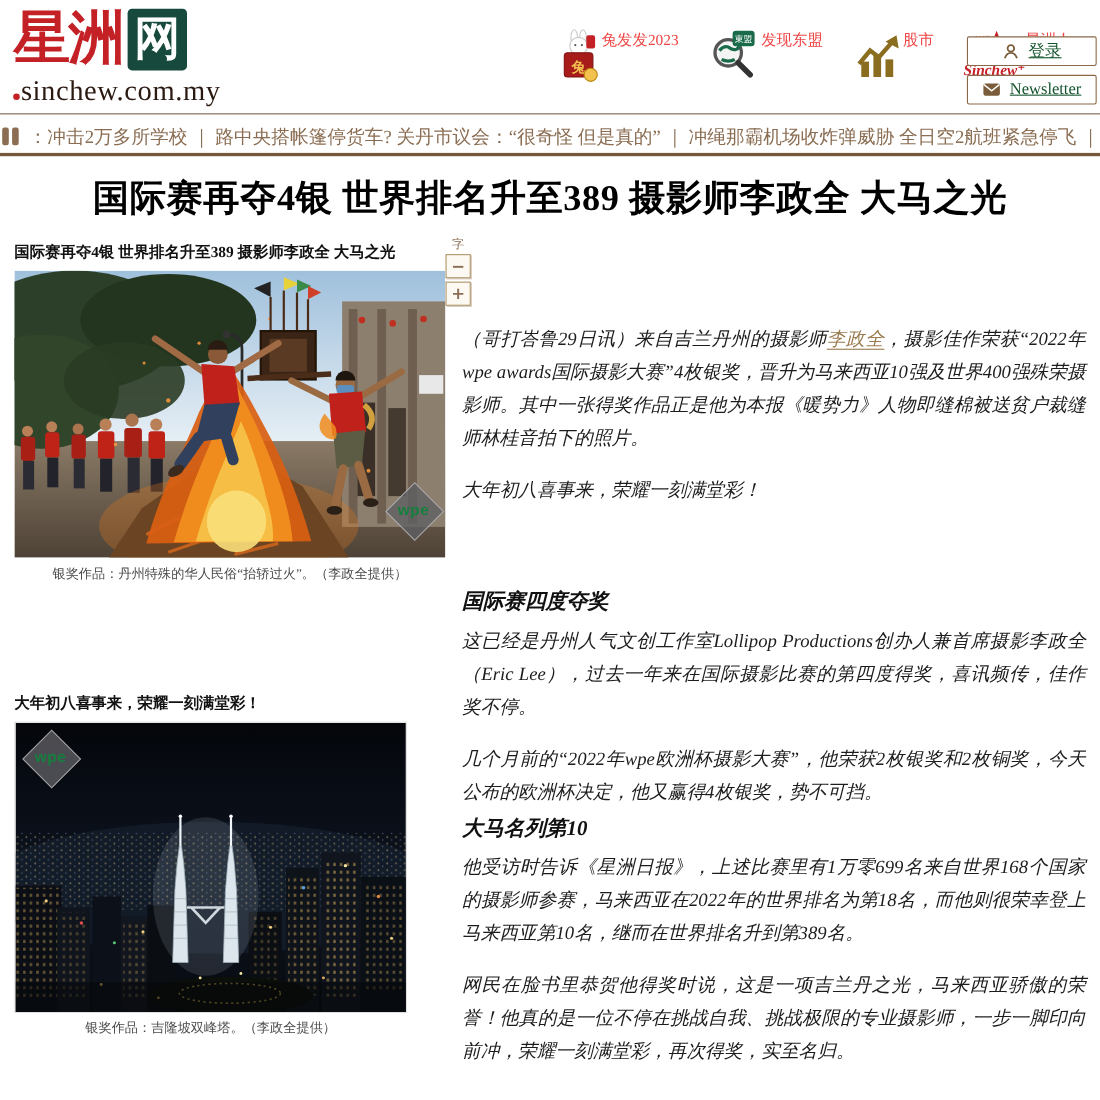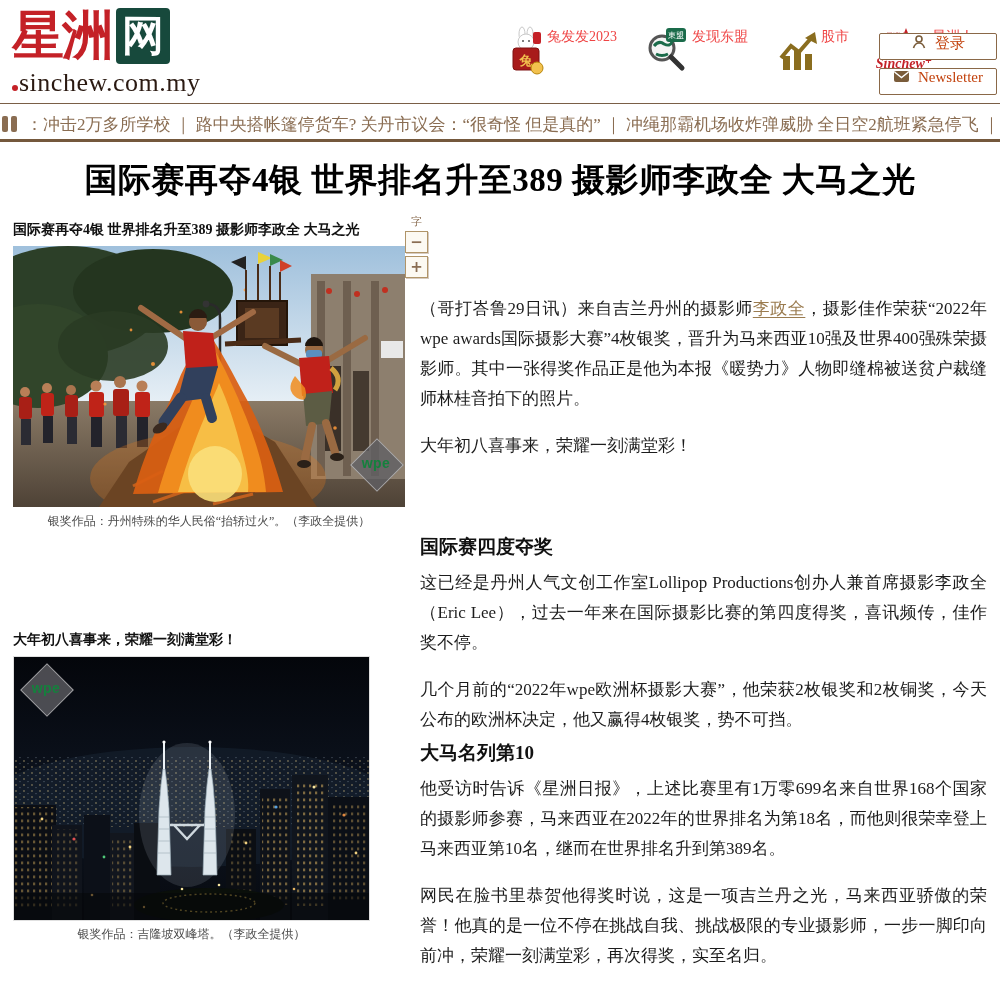--- a/index.html
+++ b/index.html
@@ -14,23 +14,23 @@
   .logo-net{display:inline-block;margin-left:4px;margin-top:2px;width:54px;height:56px;background:#17493c;
             color:#fff;font-size:42px;font-weight:700;text-align:center;line-height:56px;border-radius:4px;}
   .logo-domain{margin-top:2px;font-size:26px;color:#2b1a12;letter-spacing:.5px;}
   .logo-domain .reddot{display:inline-block;width:6px;height:6px;border-radius:50%;background:#c42127;
             vertical-align:baseline;margin-right:1px;}
   .top-nav{position:absolute;left:505px;top:24px;display:flex;align-items:flex-end;gap:27px;}
   .nav-item{display:flex;flex-direction:row;align-items:flex-start;justify-content:flex-end;height:76px;cursor:pointer;}
   .nav-ico{display:flex;align-items:flex-end;justify-content:center;height:52px;}
   .nav-label{margin-top:4px;font-size:14px;color:#ef4444;white-space:nowrap;}
   .header-buttons{position:absolute;left:879px;top:33px;display:flex;flex-direction:column;gap:8px;}
-  .hdr-btn{display:flex;justify-content:center;gap:8px;width:118px;height:27px;
-           background:#fff;border:1px solid #8a6848;border-radius:2px;color:#c2410c;font-size:15px;
-           font-family:"Liberation Serif","DejaVu Serif",serif;cursor:pointer;padding:0;}
+  .hdr-btn{display:flex;align-items:center;justify-content:center;gap:8px;width:118px;height:27px;
+           background:#fff;border:1px solid #8a6848;border-radius:2px;color:#14532d;font-size:15px;
+           font-family:"Liberation Serif","DejaVu Serif",serif;cursor:pointer;padding:0;text-decoration:underline;}
   .header-rule{position:absolute;left:0;right:0;top:103px;height:1px;background:#7a5f46;}
 
   
   .ticker{position:absolute;left:0;right:0;top:111px;height:27px;overflow:hidden;white-space:nowrap;
           color:#8a6d52;font-size:17px;line-height:27px;cursor:pointer;}
   .pause{display:inline-block;vertical-align:-2px;margin:0 6px 0 2px;}
   .pause i{display:inline-block;width:6px;height:16px;background:#8a6d52;border-radius:2px;margin-right:3px;}
   .ticker-rule{position:absolute;left:0;right:0;top:139px;height:3px;background:#74583c;}
 
   
@@ -57,21 +57,21 @@
 
   .wm{position:absolute;width:52px;height:52px;pointer-events:none;}
   .wm .dia{position:absolute;left:8px;top:8px;width:36px;height:36px;transform:rotate(45deg);
            background:rgba(95,95,100,.78);border:1px solid rgba(230,230,230,.55);}
   .wm .txt{position:absolute;left:0;top:17px;width:52px;text-align:center;color:#15803d;
            font-size:14px;font-weight:700;font-family:"Liberation Sans",sans-serif;letter-spacing:.5px;}
   .wm1{right:3px;bottom:17px;}
   .wm2{left:6px;top:6px;}
 
   
-  .col-right{position:absolute;left:420px;width:567px;}
+  .col-right{position:absolute;left:420px;width:567px;font-style:italic;}
   .col-right p{margin:0 0 17px 0;font-size:17px;line-height:30px;text-align:justify;color:#1c1c1c;}
   .col-right h3{margin:0 0 8px 0;font-size:19px;font-weight:700;color:#111;}
   .b1{top:294px;} .b2{top:534px;} .b3{top:740px;}
   .inline-link{color:#9a7b4f;text-decoration:underline;text-underline-offset:3px;cursor:pointer;}
 </style>
 </head>
 <body>
 
 <div class="page">
 

